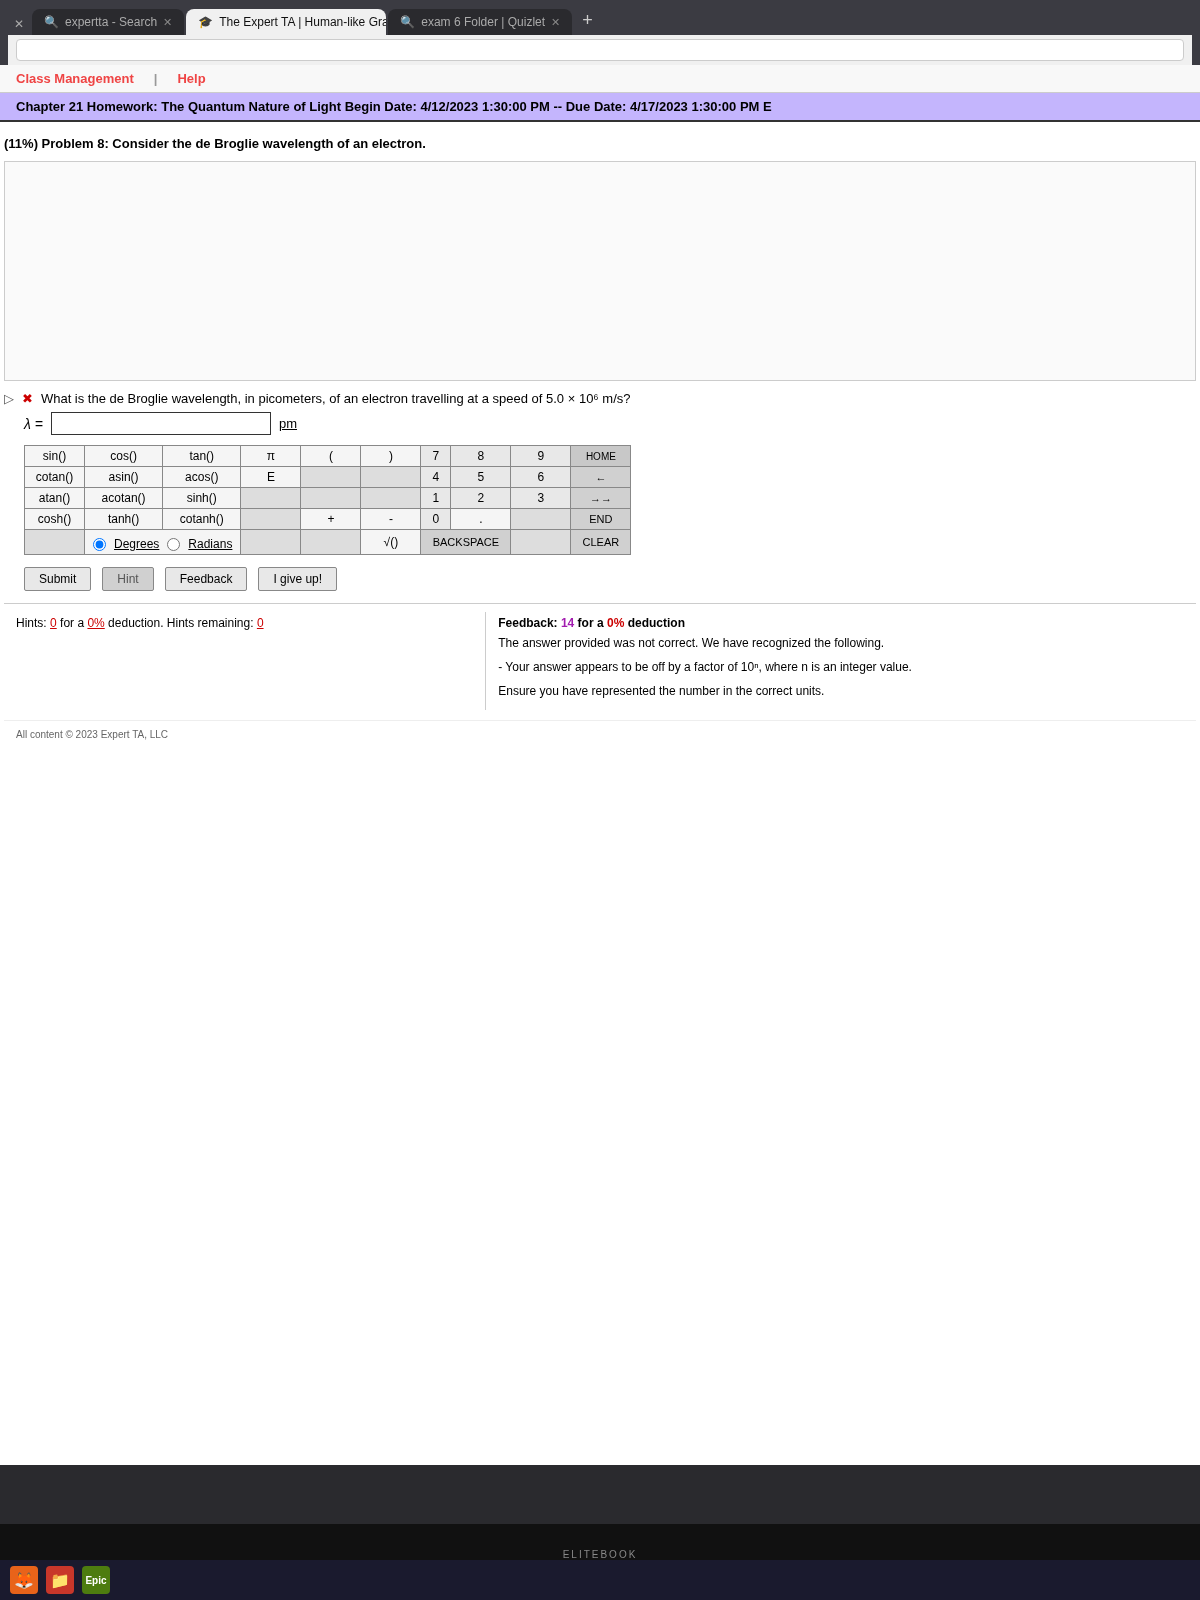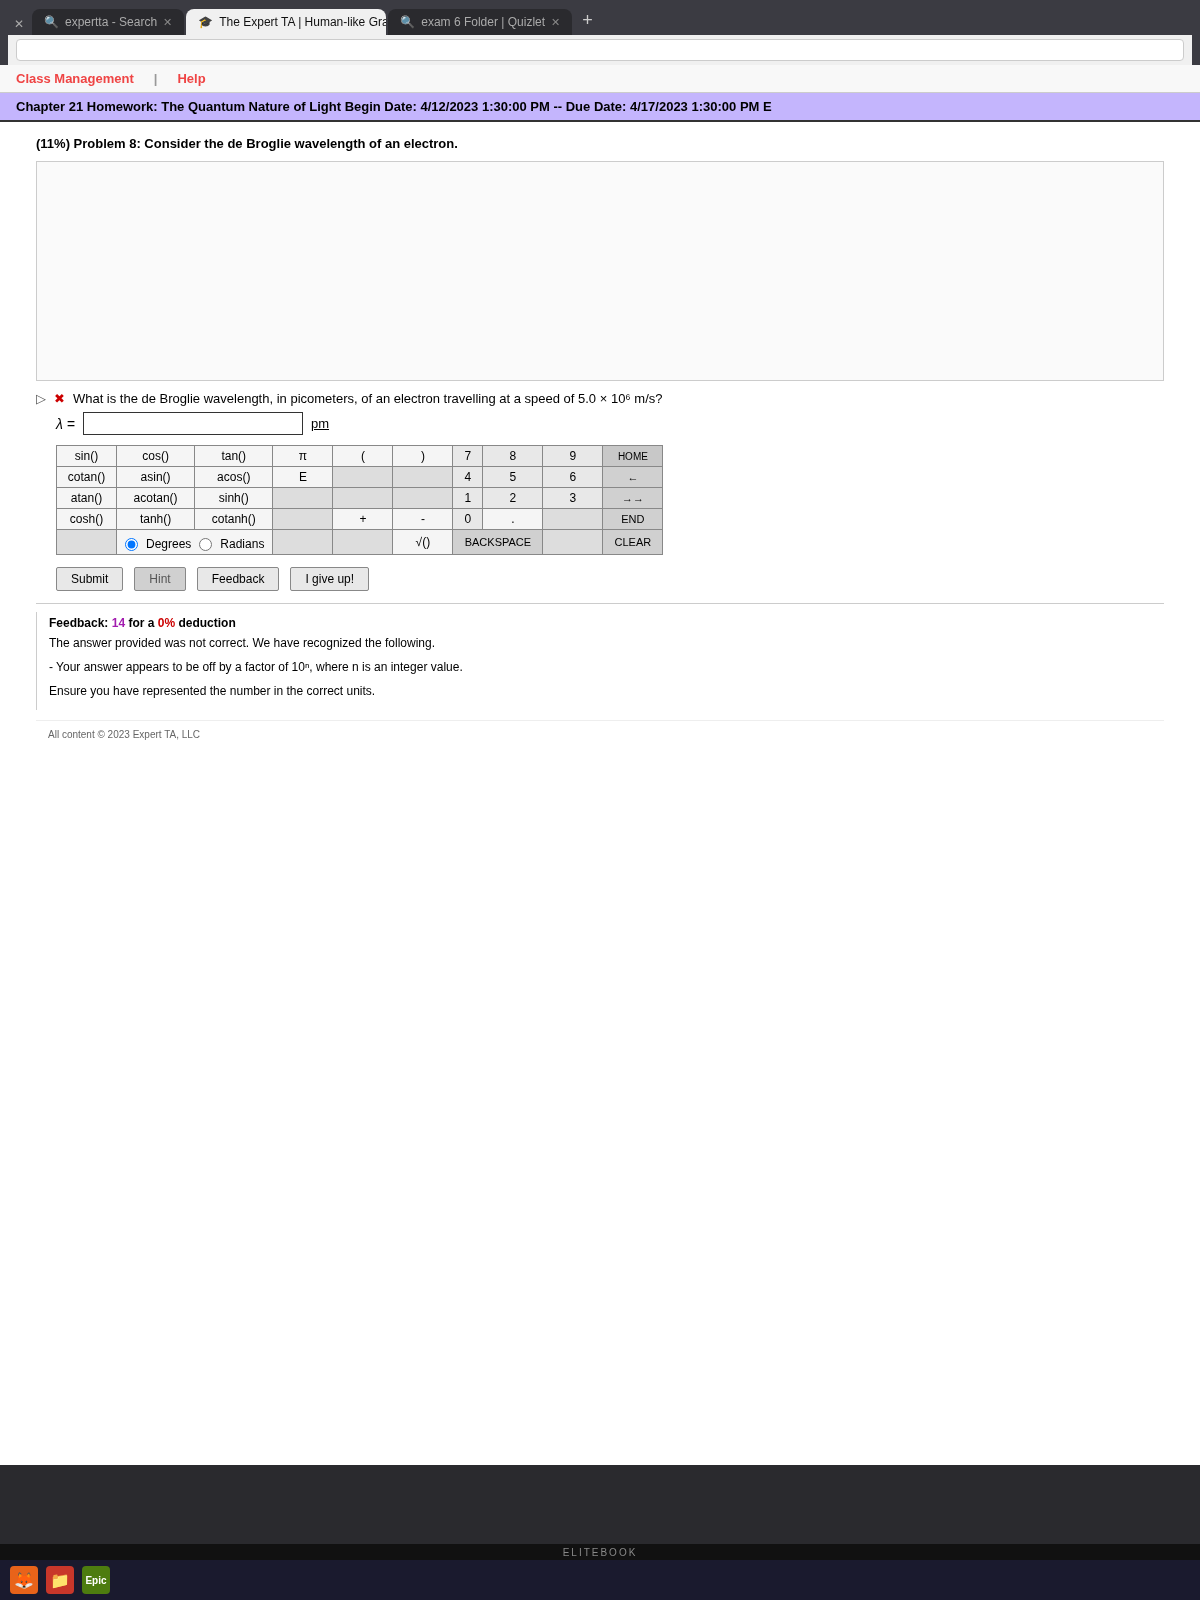--- a/index.html
+++ b/index.html
@@ -99,21 +99,21 @@
 
     .assignment-header {
       background: #c4b5fd;
       border-bottom: 2px solid #333;
       padding: 6px 16px;
       font-size: 13px;
       font-weight: bold;
     }
 
     .problem-area {
-      padding: 14px 36px;
+      padding: 14px 4px;
     }
 
     .problem-title {
       font-size: 13px;
       font-weight: bold;
       margin-bottom: 10px;
     }
 
     .problem-body {
       min-height: 220px;
@@ -293,24 +293,24 @@
       color: white;
       font-size: 10px;
       font-weight: bold;
     }
 
     .footer-bar {
       position: fixed;
       bottom: 40px;
       left: 0;
       right: 0;
-      height: 16px;
+      height: 36px;
       background: #111;
       display: flex;
-      align-items: center;
+      align-items: flex-end;
       justify-content: center;
       color: #888;
       font-size: 10px;
       letter-spacing: 2px;
     }
   </style>
 </head>
 <body>
 
 <div class="browser-chrome">
@@ -428,21 +428,21 @@
             <td>+</td>
             <td>-</td>
             <td class="numkey">0</td>
             <td>.</td>
             <td style="background:#ddd;"></td>
             <td class="special">END</td>
           </tr>
 
           <tr>
             <td style="background:#ddd;"></td>
-            <td colspan="2" style="text-align:left;">
+            <td colspan="2" style="text-align:left;text-decoration:underline;">
               <div class="degrees-radians">
                 <input type="radio" name="angle" checked="" style="">
                 <label>Degrees</label>
                 <input type="radio" name="angle" style="">
                 <label>Radians</label>
               </div>
             </td>
             <td style="background:#ddd;"></td>
             <td style="background:#ddd;"></td>
             <td>√()</td>
@@ -456,20 +456,28 @@
 
     <div class="action-buttons">
       <button class="btn">Submit</button>
       <button class="btn hint-btn">Hint</button>
       <button class="btn">Feedback</button>
       <button class="btn">I give up!</button>
     </div>
 
     <div class="hints-feedback-row">
 
+      <div class="hints-section">
+        <span>Hints:</span>
+        <a href="#" class="hints-link">0</a>
+        <span>for a</span>
+        <a href="#" class="hints-link">0%</a>
+        <span>deduction. Hints remaining:</span>
+        <a href="#" class="hints-link">0</a>
+      </div>
 
       <div class="feedback-section">
         <div class="feedback-title">
           <span>Feedback:</span>
           <span class="feedback-number">14</span>
           <span>for a</span>
           <span class="feedback-pct">0%</span>
           <span>deduction</span>
         </div>
         <div class="feedback-text">The answer provided was not correct. We have recognized the following.</div>

